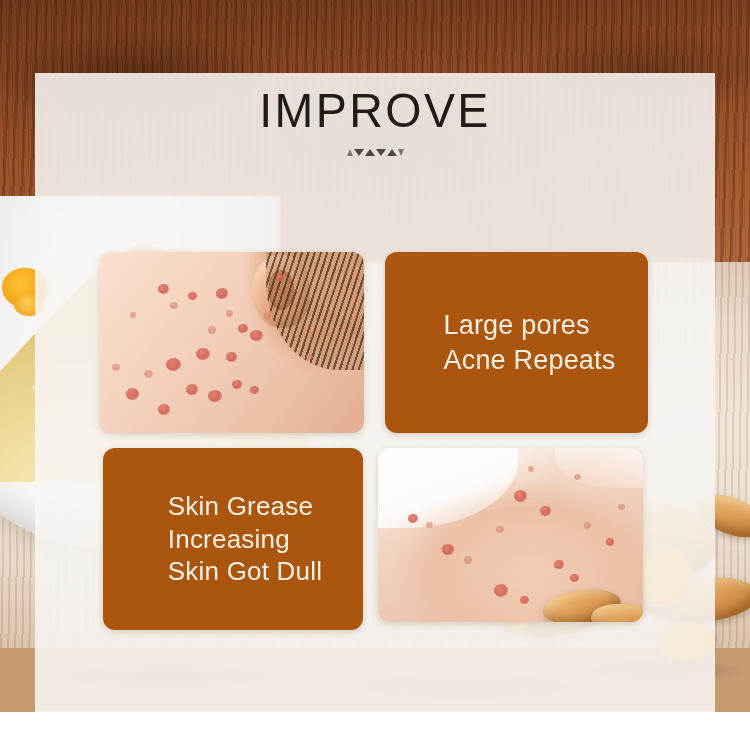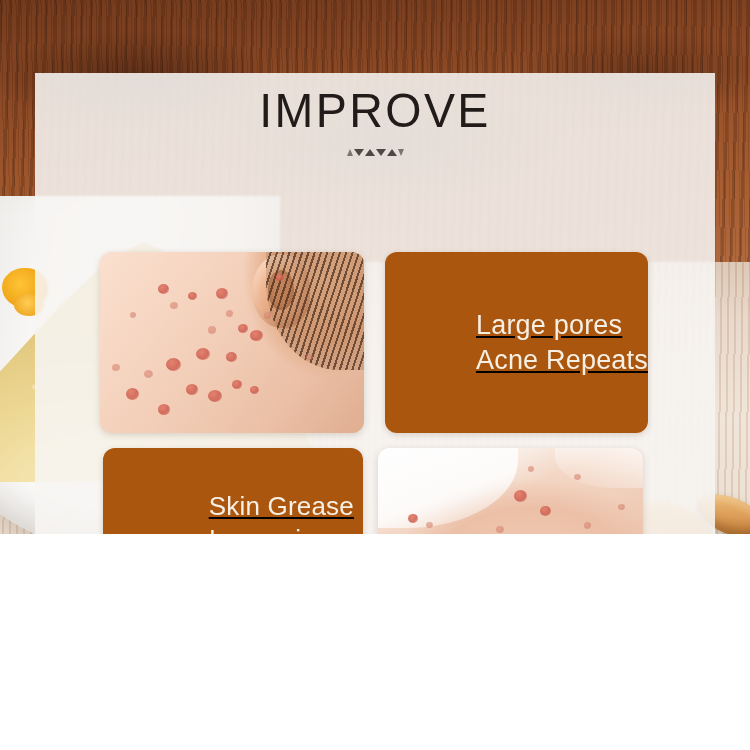--- a/index.html
+++ b/index.html
@@ -8,21 +8,21 @@
     padding: 0;
     background: #ffffff;
   }
   body {
     font-family: "Liberation Sans", sans-serif;
   }
 
   #poster {
     position: relative;
     width: 750px;
-    height: 534px;
+    height: 750px;
     overflow: hidden;
     background: #ffffff;
   }
 
   
   .bg-photo {
     position: absolute;
     left: 0; top: 0;
     width: 750px;
     height: 712px;
@@ -211,23 +211,22 @@
   }
   .cell.tl { left: 0px;   top: 0px;   width: 264px; height: 181px; }
   .cell.tr { left: 285px; top: 0px;   width: 263px; height: 181px; }
   .cell.bl { left: 3px;   top: 196px; width: 260px; height: 182px; }
   .cell.br { left: 278px; top: 196px; width: 265px; height: 174px; }
 
   .text-card {
     background: #ab560f;
     display: flex;
     align-items: center;
-    justify-content: flex-end;
+    justify-content: center;
     box-shadow: 0 2px 6px rgba(90,48,12,.18);
-    text-decoration: underline;
   }
   .text-card .card-copy {
     color: #f6efe4;
     font-family: "Liberation Sans", sans-serif;
     font-size: 27px;
     line-height: 1.26;
     letter-spacing: .2px;
     padding-left: 26px;
     white-space: pre-line;
   }

